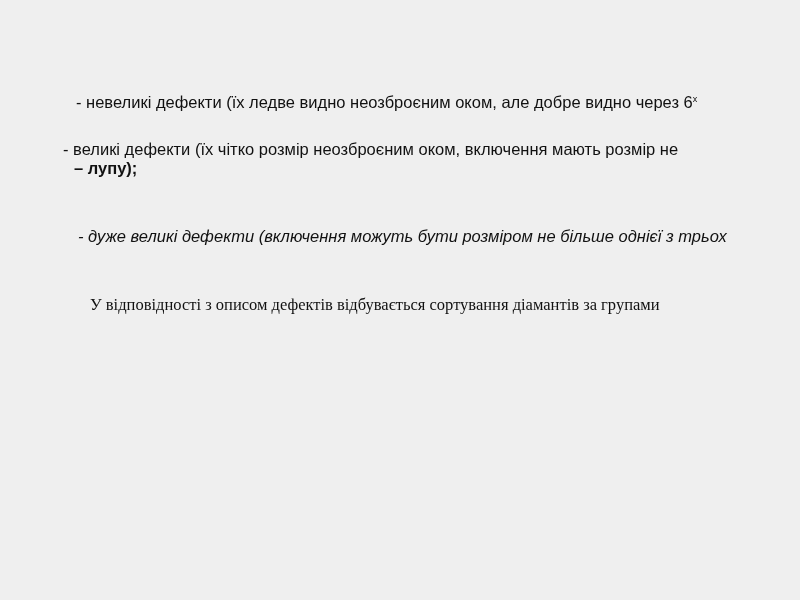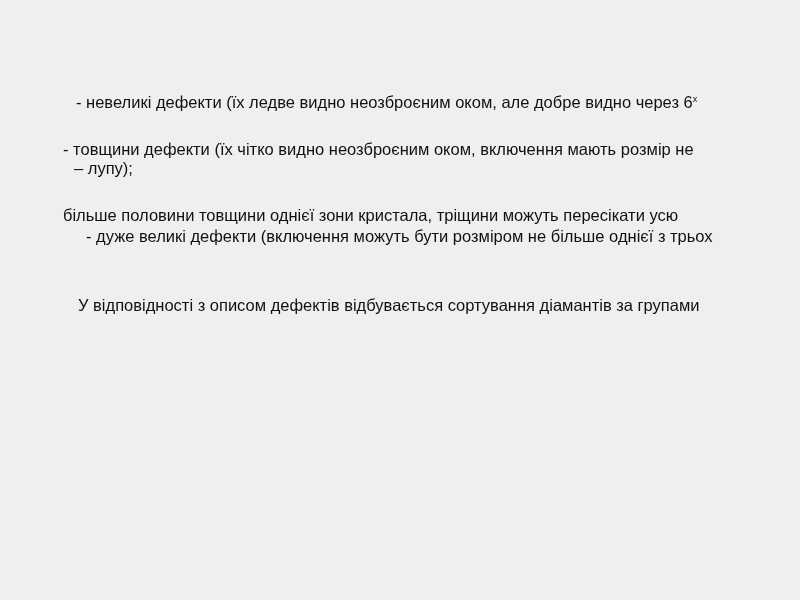--- a/index.html
+++ b/index.html
@@ -20,29 +20,28 @@
   .line { display:block; white-space:pre; }
   .sup { font-size:9px; vertical-align:6px; }
 </style>
 </head>
 <body>
 
 <div class="slide">
 
   <div class="para" style="left:76px; top:44px;">
     <span class="line"><span>- невеликі дефекти (їх ледве видно неозброєним оком, але добре видно через 6</span><span class="sup">x</span></span>
-    <span class="line" style="margin-left:-2px;">– лупу);</span>
+    <span class="line" style="margin-left:-2px;font-weight:bold;">– лупу);</span>
   </div>
 
   <div class="para" style="left:63px; top:94px;">
-    <span class="line">- товщини дефекти (їх чітко видно неозброєним оком, включення мають розмір не</span>
-    <span class="line" style="margin-left:0px;">більше половини товщини однієї зони кристала, тріщини можуть пересікати усю</span>
+    <span class="line">- великі дефекти (їх чітко розмір неозброєним оком, включення мають розмір не</span>
   </div>
 
-  <div class="para" style="left:86px; top:181px;">
+  <div class="para" style="left:78px; top:181px;font-style:italic;">
     <span class="line">- дуже великі дефекти (включення можуть бути розміром не більше однієї з трьох</span>
   </div>
 
-  <div class="para" style="left:78px; top:250px;">
+  <div class="para" style="left:90px; top:250px;font-family:Liberation Serif, serif;">
     <span class="line">У відповідності з описом дефектів відбувається сортування діамантів за групами</span>
   </div>
 
 </div>
 
 </body></html>

